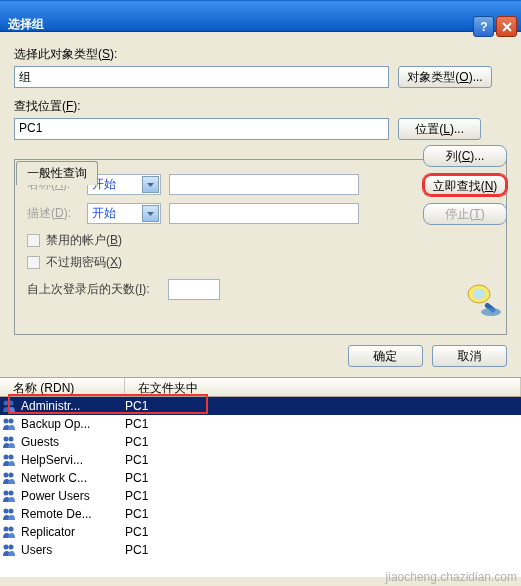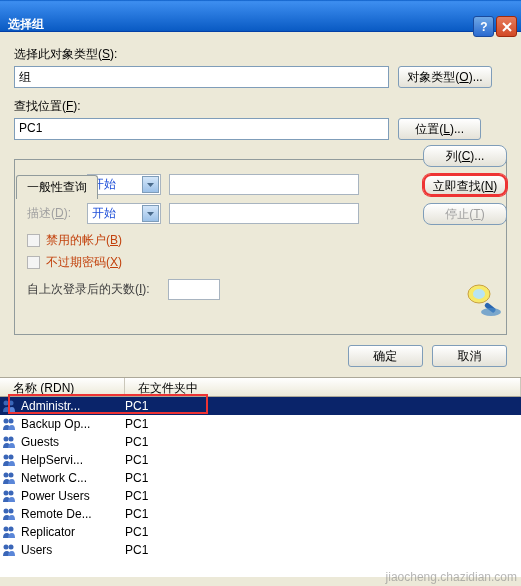--- a/index.html
+++ b/index.html
@@ -16,30 +16,30 @@
 .field-label { margin-bottom: 3px; }
 .accel { text-decoration: underline; }
 
 .text-input { width: 375px; height: 22px; border: 1px solid #7f9db9; background: #fff; padding: 2px 4px; display: inline-block; vertical-align: top; }
 
 .side-btn { display: inline-block; vertical-align: top; margin-left: 6px; height: 22px; padding: 0 8px; border: 1px solid #7f9db9; background: linear-gradient(to bottom,#fff,#e4e2d8); border-radius: 3px; line-height: 20px; cursor: pointer; }
 
 .row { margin-bottom: 10px; }
 
 .tab-area { margin-top: 4px; position: relative; }
-.tab { position: absolute; top: 16px; left: 2px; background: #ece9d8; border: 1px solid #919b9c; border-bottom: none; padding: 3px 10px; border-radius: 3px 3px 0 0; z-index: 2; }
+.tab { position: absolute; top: 2px; left: 2px; background: #ece9d8; border: 1px solid #919b9c; border-bottom: none; padding: 3px 10px; border-radius: 3px 3px 0 0; z-index: 2; }
 .tab-panel { border: 1px solid #919b9c; margin-top: 19px; padding: 14px 12px 22px 12px; height: 176px; background: #ece9d8; position: relative; }
 
 .q-row { display: flex; align-items: center; margin-bottom: 8px; }
 .q-label { width: 60px; color: #a0a0a0; }
 .combo { width: 74px; height: 21px; border: 1px solid #a8b4c0; background: #fff; display: flex; align-items: center; padding: 0 4px; color: #1d4ed8; position: relative; margin-right: 8px; }
 .combo .arrow { position: absolute; right: 1px; top: 1px; width: 17px; height: 17px; background: linear-gradient(to bottom,#d4e6f9,#9cc1e8); border: 1px solid #7f9db9; display: flex; align-items: center; justify-content: center; }
 .q-input { flex: 1; height: 21px; border: 1px solid #a8b4c0; background: #fff; max-width: 190px; }
 
-.chk-row { display: flex; align-items: center; margin-bottom: 5px; color: #c2410c; }
+.chk-row { display: flex; align-items: center; margin-bottom: 5px; color: #404040; }
 .chk { width: 13px; height: 13px; border: 1px solid #b5b5b5; background: #f4f4f4; margin-right: 6px; }
 
 .days-row { margin-top: 8px; display: flex; align-items: center; color: #404040; }
 .days-input { width: 52px; height: 21px; border: 1px solid #a8b4c0; background: #fff; margin-left: 18px; }
 
 .right-col { position: absolute; right: 14px; top: 145px; width: 84px; }
 .right-btn { width: 84px; height: 22px; margin-bottom: 7px; border: 1px solid #7f9db9; background: linear-gradient(to bottom,#fff,#e4e2d8); border-radius: 8px; text-align: center; line-height: 20px; cursor: pointer; }
 .right-btn.primary { border: 2px solid #e33; box-shadow: 0 0 0 1px #e33; }
 .right-btn.disabled { color: #a0a0a0; }
 

